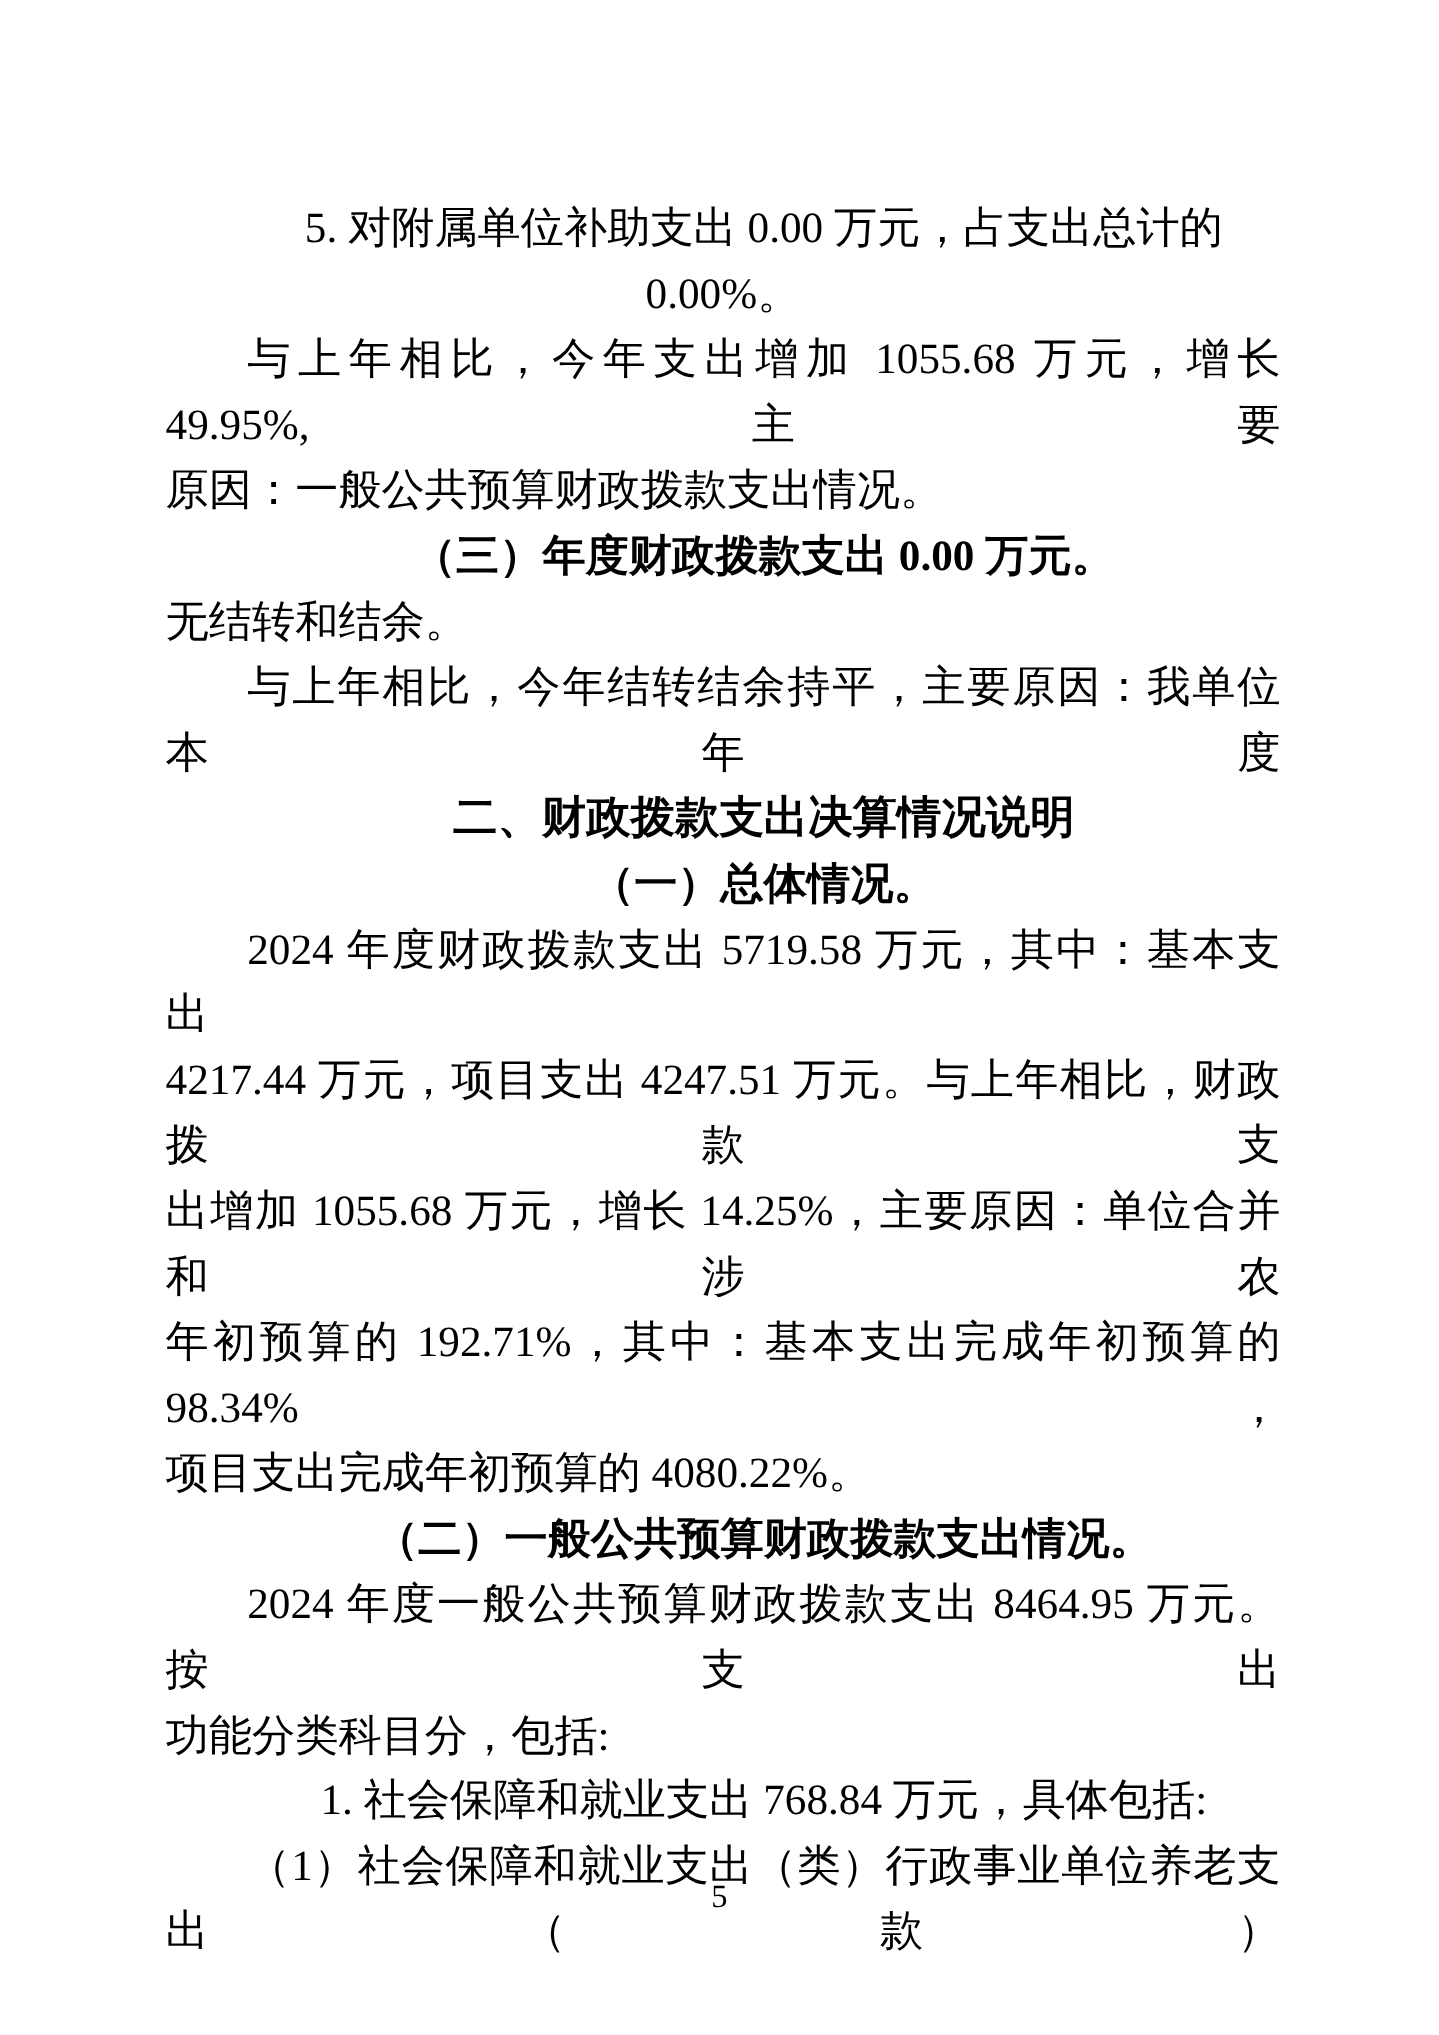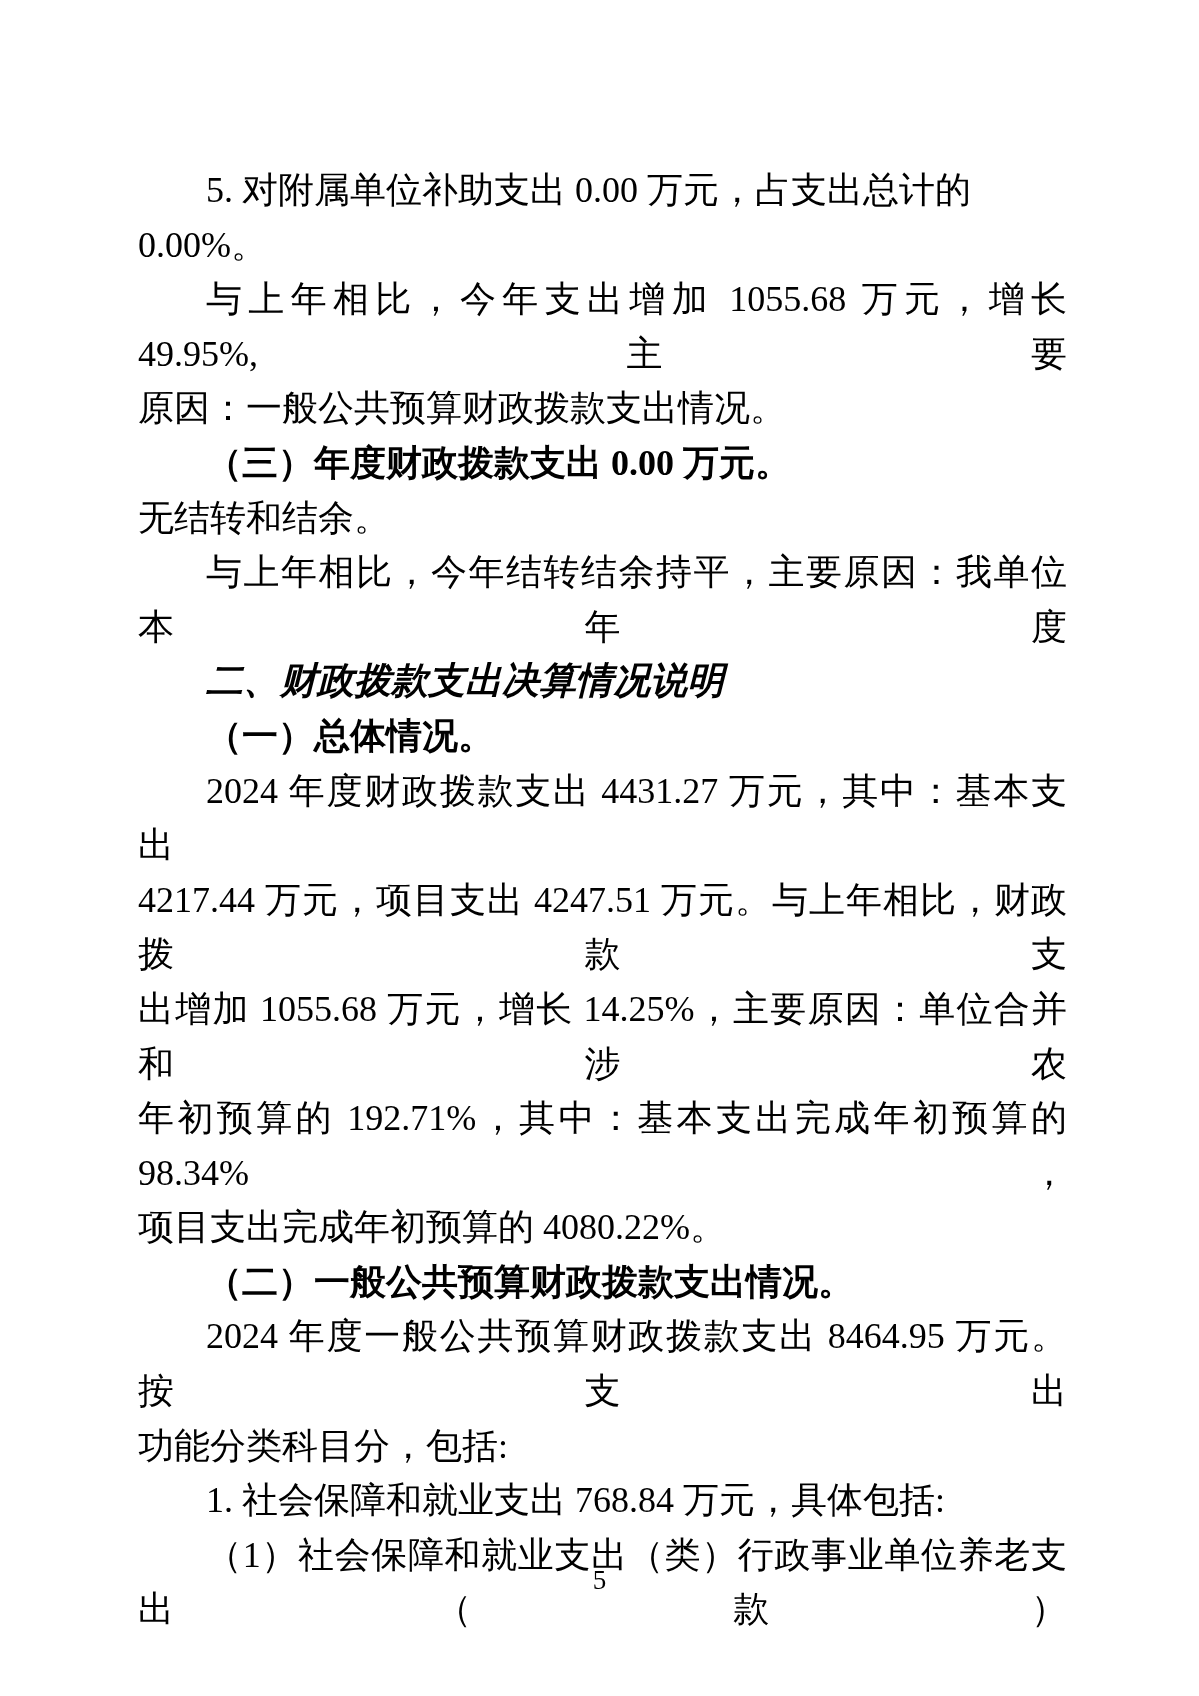--- a/index.html
+++ b/index.html
@@ -23,33 +23,33 @@
     top: 163px;
     font-size: 36px;
     line-height: 54.6px;
     text-align: left;
   }
   .line {
     min-height: 54.6px;
   }
   .indent {
     text-indent: 68px;
+    text-align: center;
   }
   .justify {
     text-align: justify;
     text-align-last: justify;
   }
   .bold {
     font-weight: bold;
   }
   .heiti {
     font-family: "Liberation Sans", "DejaVu Sans", sans-serif;
     font-weight: bold;
     font-size: 37px;
-    font-style: italic;
   }
   .page-number {
     position: absolute;
     left: 0;
     right: 0;
     top: 1563px;
     text-align: center;
     font-size: 27px;
     line-height: 34px;
   }
@@ -60,21 +60,21 @@
 <div class="page">
   <div class="body-text" id="doc-body">
       <div class="line indent">5. 对附属单位补助支出 0.00 万元，占支出总计的 0.00%。</div>
       <div class="line indent justify">与上年相比，今年支出增加 1055.68 万元，增长 49.95%,主要</div>
       <div class="line">原因：一般公共预算财政拨款支出情况。</div>
       <div class="line indent bold">（三）年度财政拨款支出 0.00 万元。</div>
       <div class="line">无结转和结余。</div>
       <div class="line indent justify">与上年相比，今年结转结余持平，主要原因：我单位本年度</div>
       <div class="line indent heiti">二、财政拨款支出决算情况说明</div>
       <div class="line indent bold">（一）总体情况。</div>
-      <div class="line indent justify">2024 年度财政拨款支出 4431.27 万元，其中：基本支出</div>
+      <div class="line indent justify">2024 年度财政拨款支出 5719.58 万元，其中：基本支出</div>
       <div class="line justify">4217.44 万元，项目支出 4247.51 万元。与上年相比，财政拨款支</div>
       <div class="line justify">出增加 1055.68 万元，增长 14.25%，主要原因：单位合并和涉农</div>
       <div class="line justify">年初预算的 192.71%，其中：基本支出完成年初预算的 98.34%，</div>
       <div class="line">项目支出完成年初预算的 4080.22%。</div>
       <div class="line indent bold">（二）一般公共预算财政拨款支出情况。</div>
       <div class="line indent justify">2024 年度一般公共预算财政拨款支出 8464.95 万元。按支出</div>
       <div class="line">功能分类科目分，包括:</div>
       <div class="line indent">1. 社会保障和就业支出 768.84 万元，具体包括:</div>
       <div class="line indent justify">（1）社会保障和就业支出（类）行政事业单位养老支出（款）</div>
     </div>

